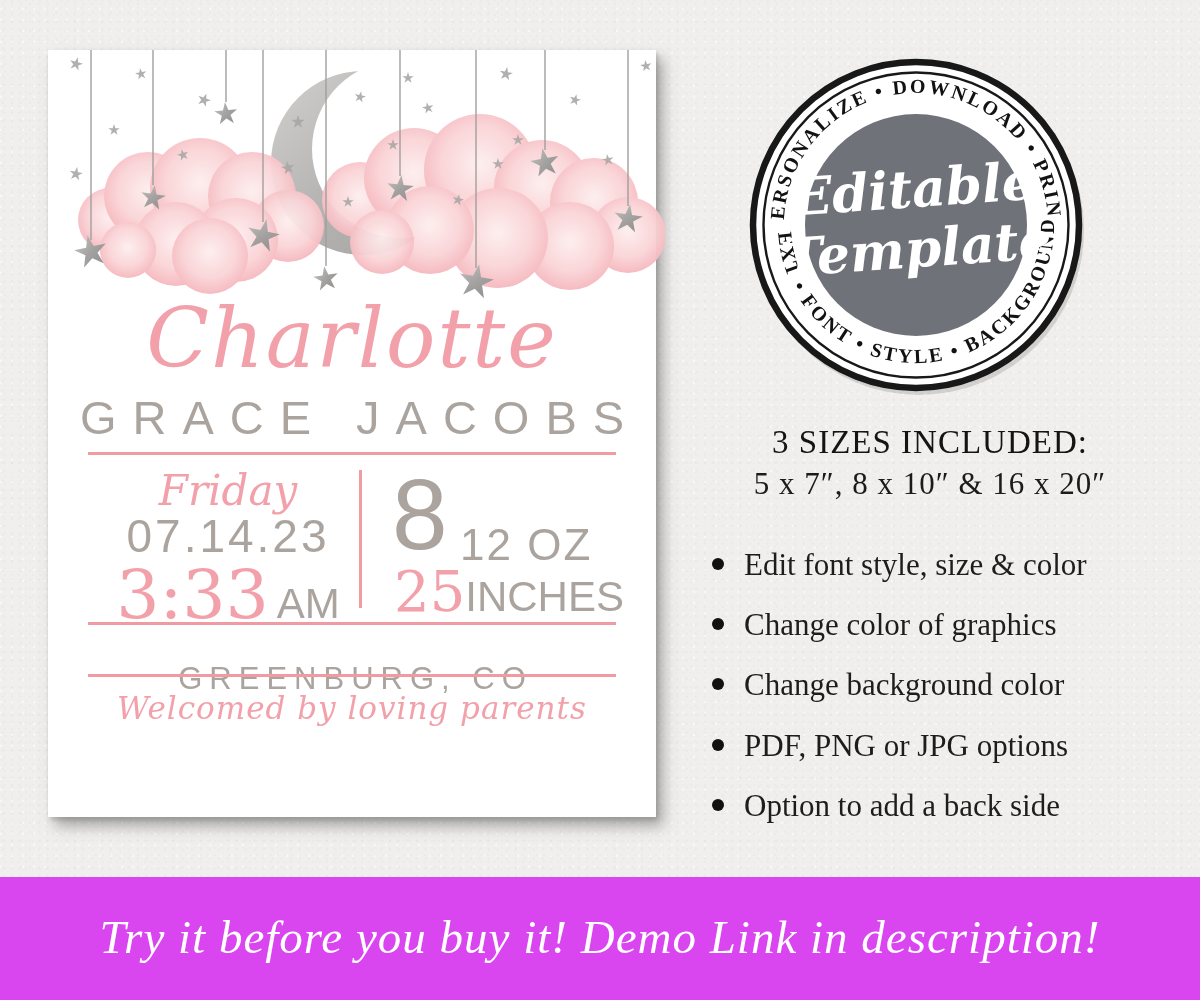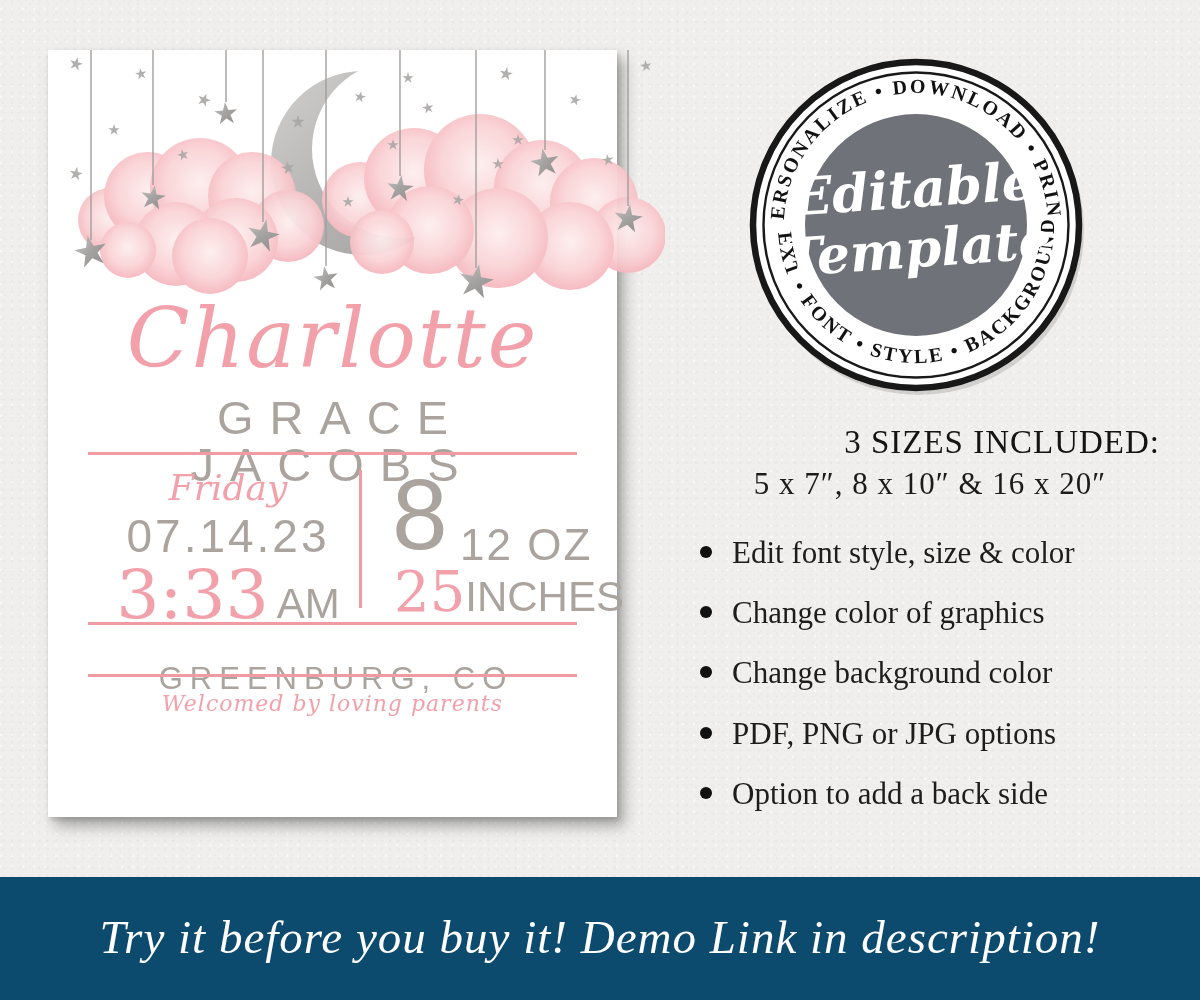--- a/index.html
+++ b/index.html
@@ -11,71 +11,72 @@
       radial-gradient(circle at 70% 10%, rgba(0,0,0,0.015) 1px, transparent 1.6px),
       radial-gradient(circle at 10% 80%, rgba(255,255,255,0.5) 1px, transparent 1.6px);
     background-size:9px 9px,7px 7px,11px 11px;
     font-family:"Liberation Sans", sans-serif;
   }
 
   
   .card{
     position:absolute;left:48px;top:50px;width:569px;height:767px;background:#ffffff;
     box-shadow:7px 9px 13px rgba(105,105,105,0.55), 2px 3px 4px rgba(130,130,130,0.35);
+    padding-left:39px;
   }
   .card-art{position:absolute;left:0;top:0;}
   .abs{position:absolute;left:0;width:100%;text-align:center;line-height:1;}
   .pink{color:#f2a1ab;}
   .gray{color:#aba49e;}
   .script{font-family:"DejaVu Serif", serif;font-style:italic;}
   .sans-lite{font-family:"Liberation Sans", sans-serif;font-weight:400;}
 
   .first-name{top:248px;font-size:82px;letter-spacing:2px;}
   .last-names{top:344px;font-size:47px;letter-spacing:16px;text-indent:16px;}
 
   .hline{position:absolute;left:40px;right:40px;height:3px;background:#f09aa2;}
   .hl1{top:402px;} .hl2{top:572px;} .hl3{top:624px;}
   .vline{position:absolute;left:311px;top:420px;width:3px;height:138px;background:#f09aa2;}
 
   .col-left{position:absolute;left:55px;top:0;width:250px;text-align:center;line-height:1;}
-  .friday{position:absolute;left:0;width:100%;top:420px;font-size:36px;}
+  .friday{position:absolute;left:0;width:100%;top:420px;font-size:42px;}
   .bdate{position:absolute;left:0;width:100%;top:463px;font-size:46px;letter-spacing:3px;}
   .btime{position:absolute;left:0;width:100%;top:511px;font-size:42px;}
   .btime .t{font-family:"DejaVu Serif", serif;font-size:68px;}
   .btime .s{margin-left:8px;}
 
   .lbs-num{position:absolute;left:344px;top:418px;font-size:100px;line-height:0.92;letter-spacing:-2px;}
   .lbs-label{position:absolute;left:412px;top:426px;font-size:38px;}
   .oz{position:absolute;left:412px;top:470px;font-size:44px;letter-spacing:2px;}
   .inches-row{position:absolute;left:346px;top:514px;font-size:42px;line-height:1;}
   .inches-row .n{font-family:"DejaVu Serif", serif;font-size:56px;}
 
   .location{top:585px;font-size:31px;letter-spacing:7px;text-indent:7px;margin-top:28px;}
-  .welcome{top:643px;font-size:22px;letter-spacing:1px;}
+  .welcome{top:643px;font-size:31px;letter-spacing:1px;}
   .parents{top:683px;font-size:37px;letter-spacing:9px;text-indent:9px;}
 
   
   .badge{position:absolute;left:746px;top:55px;width:340px;height:340px;}
   .badge .arc{font-family:"Liberation Serif", serif;font-size:20px;font-weight:600;
     fill:#121212;letter-spacing:2.4px;}
   .badge .badge-script{font-family:"DejaVu Serif", serif;font-style:italic;font-weight:bold;
     fill:#ffffff;font-size:52px;text-anchor:middle;}
 
   
-  .sizes-heading{position:absolute;left:700px;width:460px;top:424px;text-align:right;
+  .sizes-heading{position:absolute;left:700px;width:460px;top:424px;text-align:center;
     font-family:"Liberation Serif", serif;font-size:33px;color:#141414;letter-spacing:1px;line-height:1.1;}
   .sizes-line{position:absolute;left:690px;width:480px;top:467px;text-align:center;
     font-family:"Liberation Serif", serif;font-size:31px;color:#1b1b1b;letter-spacing:1px;line-height:1.1;}
-  .bullets{position:absolute;left:692px;top:534px;width:478px;margin:0;padding:0;list-style:none;}
+  .bullets{position:absolute;left:692px;top:534px;width:478px;margin:12px;padding:0;list-style:none;}
   .bullets li{display:flex;align-items:flex-start;margin:0 0 23px 0;
     font-family:"Liberation Serif", serif;font-size:31px;color:#1d1d1d;line-height:1.2;}
   .bullets .dot{flex:none;width:12px;height:12px;border-radius:50%;background:#111;margin:12px 20px 0 8px;}
 
   
-  .footer{position:absolute;left:0;top:877px;width:1200px;height:123px;background:#0c4a6e;}
+  .footer{position:absolute;left:0;top:877px;width:1200px;height:123px;background:#d946ef;}
   .footer-text{display:block;width:100%;text-align:center;line-height:121px;
     font-family:"Liberation Serif", serif;font-style:italic;font-size:47px;color:#ffffff;letter-spacing:1px;}
 </style>
 </head>
 <body>
 
 <div class="card">
 
   <svg class="card-art" width="617" height="300" viewBox="0 0 617 300">
     <defs>

